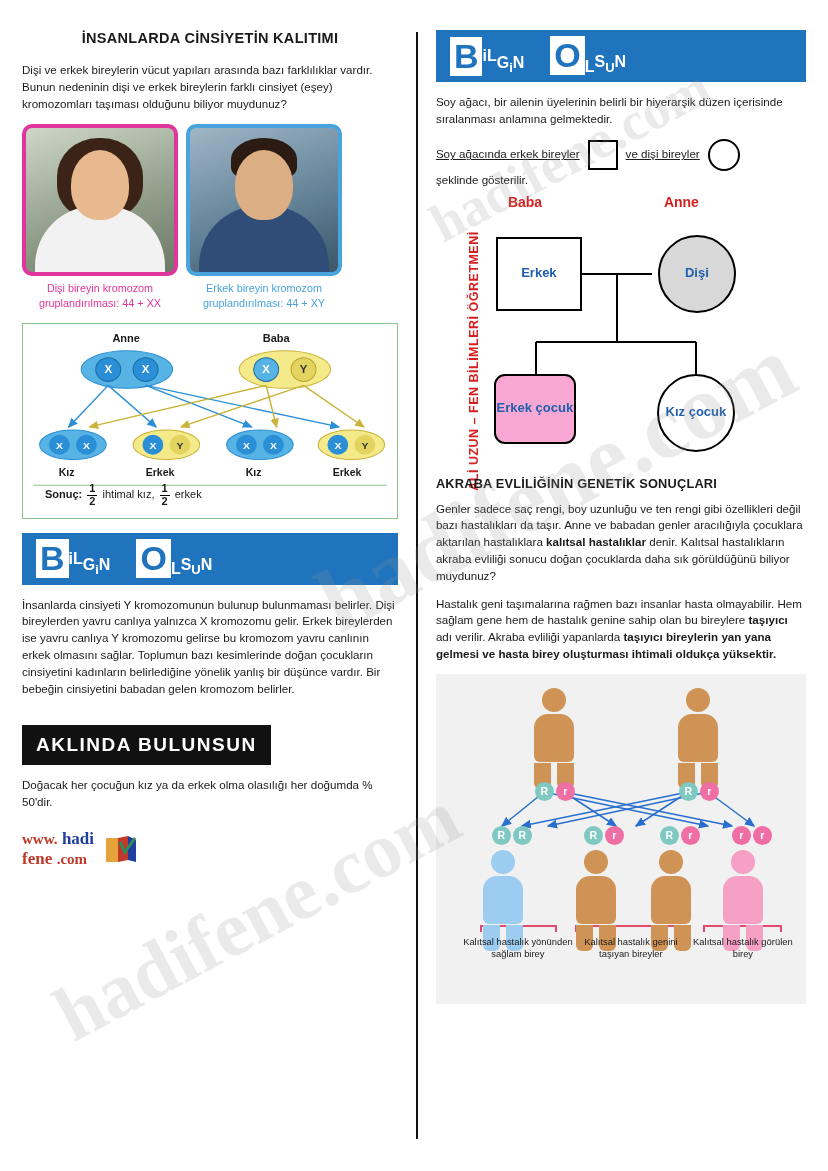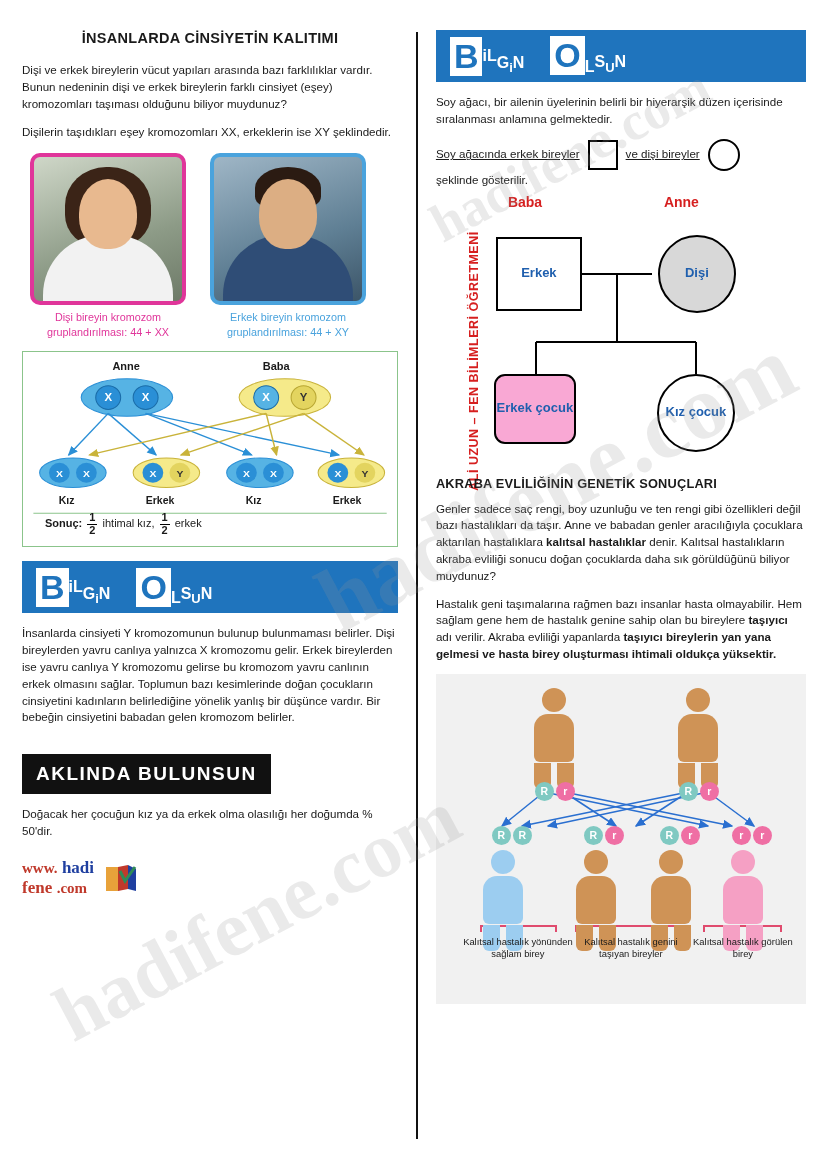--- a/index.html
+++ b/index.html
@@ -49,21 +49,21 @@
     font-family: "Liberation Sans", sans-serif;
   }
 
   h1.title {
     font-size: 14.5px; font-weight: bold; text-align: center;
     letter-spacing: .3px; margin: 6px 0 16px 0;
   }
   p.body { font-size: 11.6px; line-height: 1.45; margin: 0 0 12px 0; }
 
   
-  .photos { display: flex; gap: 24px; margin: 6px 0 2px 8px; }
+  .photos { display: flex; gap: 8px; margin: 6px 0 2px 0; }
   .photo-wrap { width: 156px; }
   .photo {
     height: 152px; border-radius: 10px;
     position: relative; overflow: hidden;
   }
   .photo.girl { border: 4px solid #e0359a; background: linear-gradient(160deg,#cfd7c8,#8d9b87 60%,#6e7a68); }
   .photo.boy  { border: 4px solid #4aa3dd; background: linear-gradient(160deg,#9fb6c6,#5f7f94 60%,#3c5568); }
   .face {
     position:absolute; left:50%; top: 22px; width: 58px; height: 70px;
     transform: translateX(-50%); border-radius: 50% 50% 45% 45%;
@@ -185,21 +185,20 @@
 
 <div class="page">
 
   <div class="columns">
 
     <div class="col-left">
 
       <h1 class="title">İNSANLARDA CİNSİYETİN KALITIMI</h1>
 
       <p class="body">Dişi ve erkek bireylerin vücut yapıları arasında bazı farklılıklar vardır. Bunun nedeninin dişi ve erkek bireylerin farklı cinsiyet (eşey) kromozomları taşıması olduğunu biliyor muydunuz?</p>
-      <p class="body">Dişilerin taşıdıkları eşey kromozomları XX, erkeklerin ise XY şeklindedir.</p>
 
       <div class="photos">
         <div class="photo-wrap">
           <div class="photo girl">
             <div class="hair"></div>
             <div class="face"></div>
             <div class="body-sh"></div>
           </div>
           <div class="caption cap-girl">Dişi bireyin kromozom gruplandırılması: 44 + XX</div>
         </div>

